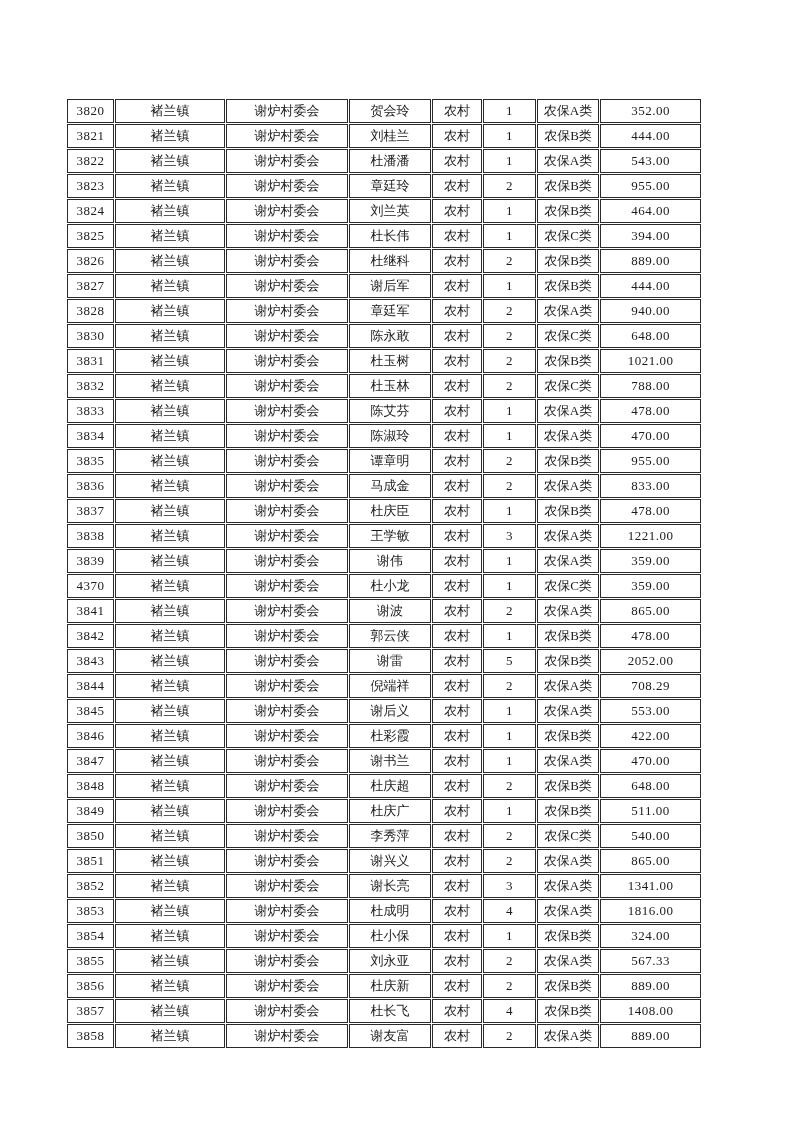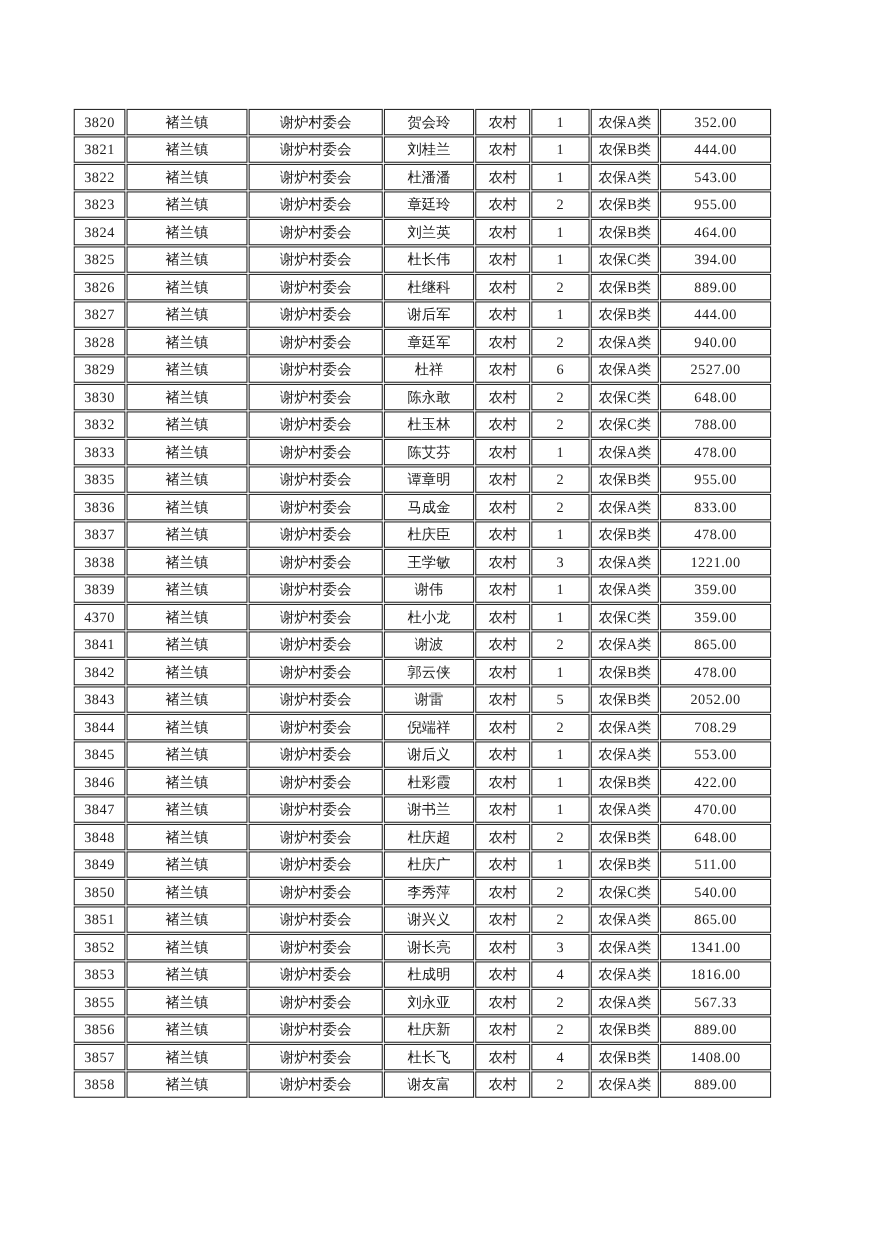--- a/index.html
+++ b/index.html
@@ -143,60 +143,70 @@
           <td class="num">3828</td>
           <td>褚兰镇</td>
           <td>谢炉村委会</td>
           <td>章廷军</td>
           <td>农村</td>
           <td class="num">2</td>
           <td>农保A类</td>
           <td class="num">940.00</td>
         </tr>
         <tr>
-          <td class="num">3829</td>
-          <td>褚兰镇</td>
-          <td>谢炉村委会</td>
-          <td>杜祥</td>
-          <td>农村</td>
-          <td class="num">6</td>
-          <td>农保A类</td>
-          <td class="num">2527.00</td>
-        </tr>
-        <tr>
           <td class="num">3830</td>
           <td>褚兰镇</td>
           <td>谢炉村委会</td>
           <td>陈永敢</td>
           <td>农村</td>
           <td class="num">2</td>
           <td>农保C类</td>
           <td class="num">648.00</td>
         </tr>
         <tr>
+          <td class="num">3831</td>
+          <td>褚兰镇</td>
+          <td>谢炉村委会</td>
+          <td>杜玉树</td>
+          <td>农村</td>
+          <td class="num">2</td>
+          <td>农保B类</td>
+          <td class="num">1021.00</td>
+        </tr>
+        <tr>
           <td class="num">3832</td>
           <td>褚兰镇</td>
           <td>谢炉村委会</td>
           <td>杜玉林</td>
           <td>农村</td>
           <td class="num">2</td>
           <td>农保C类</td>
           <td class="num">788.00</td>
         </tr>
         <tr>
           <td class="num">3833</td>
           <td>褚兰镇</td>
           <td>谢炉村委会</td>
           <td>陈艾芬</td>
           <td>农村</td>
           <td class="num">1</td>
           <td>农保A类</td>
           <td class="num">478.00</td>
         </tr>
         <tr>
+          <td class="num">3834</td>
+          <td>褚兰镇</td>
+          <td>谢炉村委会</td>
+          <td>陈淑玲</td>
+          <td>农村</td>
+          <td class="num">1</td>
+          <td>农保A类</td>
+          <td class="num">470.00</td>
+        </tr>
+        <tr>
           <td class="num">3835</td>
           <td>褚兰镇</td>
           <td>谢炉村委会</td>
           <td>谭章明</td>
           <td>农村</td>
           <td class="num">2</td>
           <td>农保B类</td>
           <td class="num">955.00</td>
         </tr>
         <tr>
@@ -371,20 +381,30 @@
         </tr>
         <tr>
           <td class="num">3853</td>
           <td>褚兰镇</td>
           <td>谢炉村委会</td>
           <td>杜成明</td>
           <td>农村</td>
           <td class="num">4</td>
           <td>农保A类</td>
           <td class="num">1816.00</td>
+        </tr>
+        <tr>
+          <td class="num">3854</td>
+          <td>褚兰镇</td>
+          <td>谢炉村委会</td>
+          <td>杜小保</td>
+          <td>农村</td>
+          <td class="num">1</td>
+          <td>农保B类</td>
+          <td class="num">324.00</td>
         </tr>
         <tr>
           <td class="num">3855</td>
           <td>褚兰镇</td>
           <td>谢炉村委会</td>
           <td>刘永亚</td>
           <td>农村</td>
           <td class="num">2</td>
           <td>农保A类</td>
           <td class="num">567.33</td>

